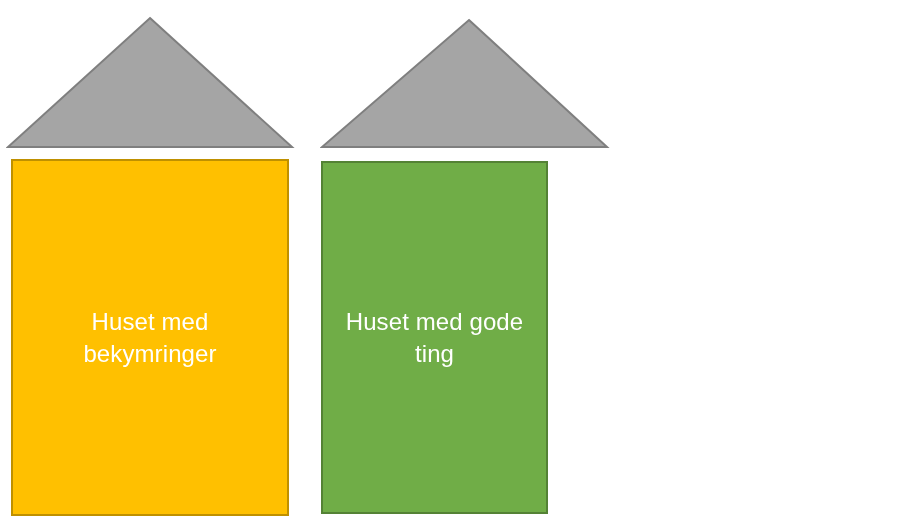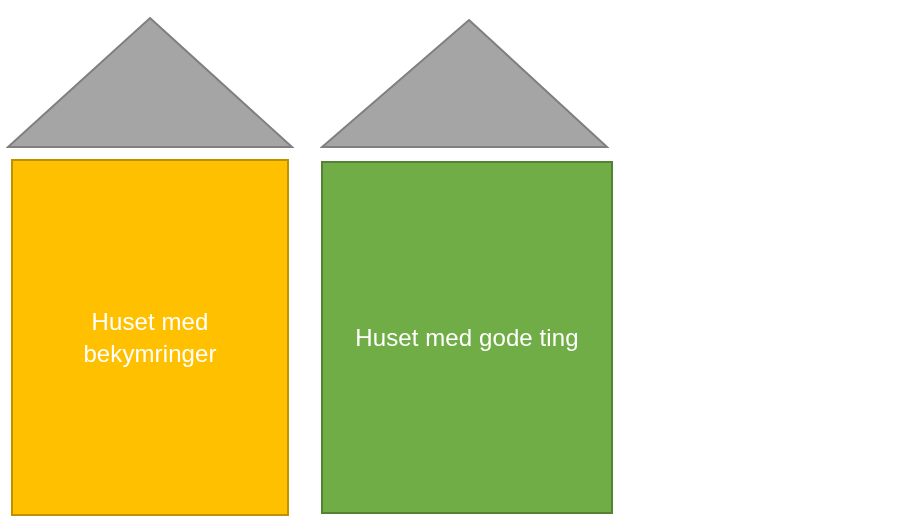--- a/index.html
+++ b/index.html
@@ -55,21 +55,21 @@
   #house-worries .body-box {
     left: 11px; top: 159px; width: 278px; height: 357px;
     background: #FFC000;
     border: 2px solid #BF9000;
     justify-content: center;
   }
   
   #house-good { left: 310px; width: 320px; }
   #house-good .roof { left: 10px; top: 16px; }
   #house-good .body-box {
-    left: 11px; top: 161px; width: 292px; height: 353px;
+    left: 11px; top: 161px; width: 227px; height: 353px;
     background: #70AD47;
     border: 2px solid #548235;
   }
   
   #house-dream { left: 620px; width: 300px; }
   #house-dream .roof { left: 6px; top: 16px; }
   #house-dream .body-box {
     left: 10px; top: 161px; width: 283px; height: 353px;
     background: #5B9BD5;
     border: 2px solid #41719C;

